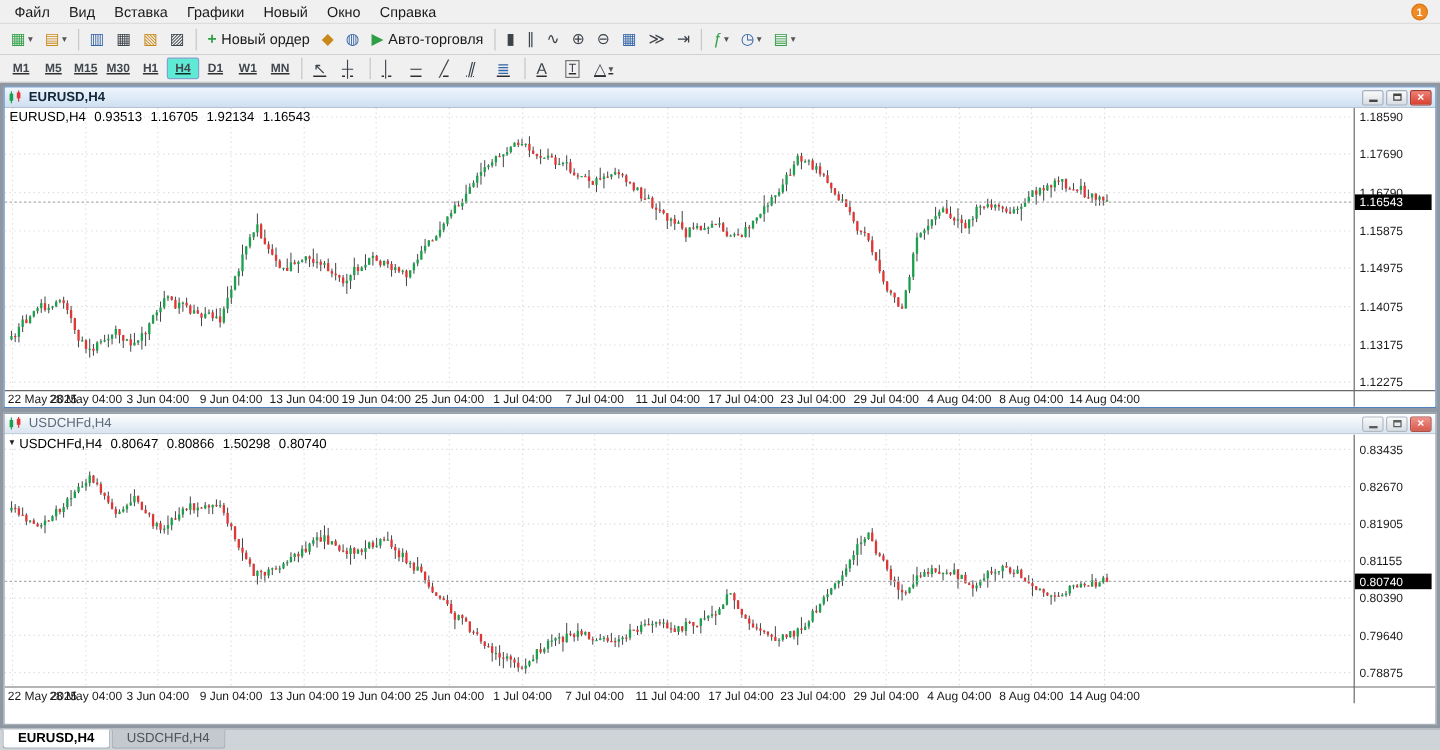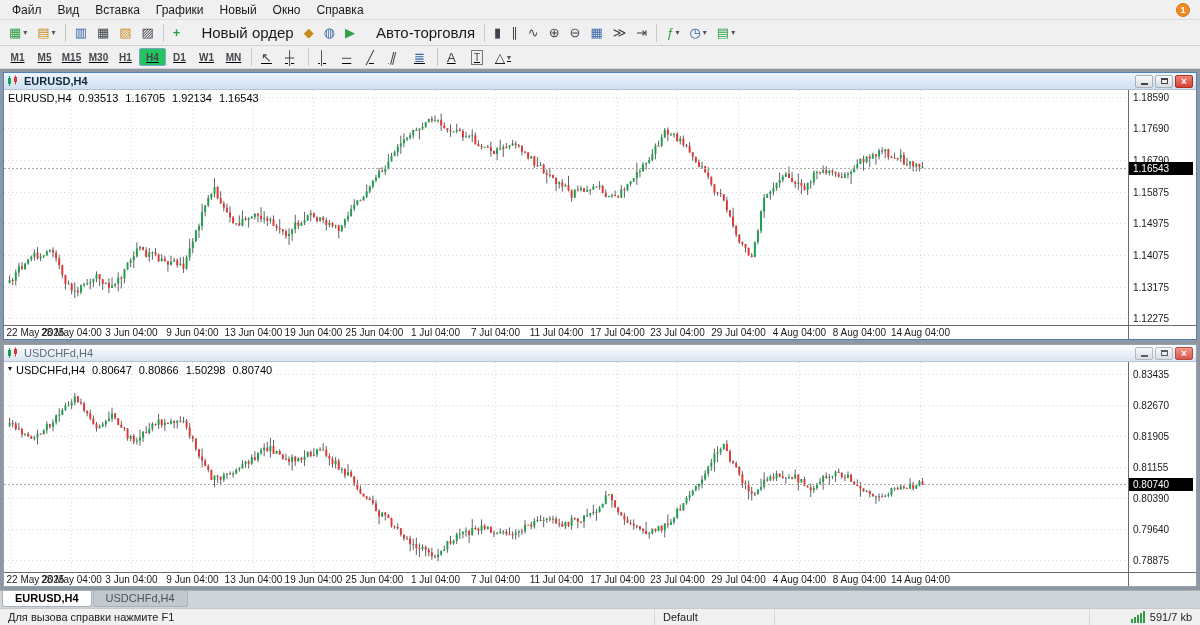--- a/index.html
+++ b/index.html
@@ -21,26 +21,26 @@
   .t1 { height:26px; }
   .t2 { height:23px;text-decoration:underline; }
   .tb { display:inline-flex; align-items:center; gap:1px; height:20px; padding:1px 4px;
         background:transparent; border:1px solid transparent; border-radius:2px; cursor:default;
         font-family:"Liberation Sans",sans-serif; }
   .g { font-size:13px; line-height:13px; color:#3c434b; }
   .g-green { color:#2f9e44; }
   .g-blue  { color:#3566a8; }
   .g-gold  { color:#c98a1c; }
   .dd { font-size:8px; color:#555; margin-left:1px; }
-  .tb-label { font-size:15px; color:#1a1a1a; margin-left:20px; }
+  .tb-label { font-size:12px; color:#1a1a1a; margin-left:3px; }
   .tsep { width:1px; height:18px; background:#c6c6c6; margin:0 4px; }
   .tf { width:27px; height:18px; font-size:10px; font-weight:bold; color:#43484e;
         background:transparent; border:1px solid transparent; border-radius:2px; cursor:default;
         font-family:"Liberation Sans",sans-serif; }
-  .tf.active { background:#22c55e; border-color:#7fa3cd; }
+  .tf.active { background:#5eead4; border-color:#7fa3cd; }
   .tool { width:24px; }
   .sl { display:inline-block; transform:skewX(-14deg); }
 
   
   .mdi { flex:1; background:#8f98a2; padding:3px; display:flex; flex-direction:column; gap:4px; }
   .cwin { background:#fff; border:1px solid #98a0a8; display:flex; flex-direction:column; min-height:0; }
   .cwin.active { border-color:#4f82bd; }
   .cwin.w1 { flex:0 0 268px; }
   .cwin.w2 { flex:1; }
   .titlebar { height:17px; flex:0 0 17px; display:flex; align-items:center; gap:5px; padding:0 3px;
@@ -1571,28 +1571,13 @@
           </svg>
       </div>
     </section>
   </div>
 
   <div class="tabbar">
     <span class="tab active" id="tab-0">EURUSD,H4</span>
     <span class="tab" id="tab-1">USDCHFd,H4</span>
   </div>
 
-  <div class="statusbar">
-    <span class="seg help">Для вызова справки нажмите F1</span>
-    <span class="seg profile">Default</span>
-    <span class="seg fill"></span>
-    <span class="seg traffic">
-      <svg width="14" height="12" viewBox="0 0 14 12">
-        <rect x="0" y="8" width="2" height="4" fill="#2f9e44"></rect>
-        <rect x="3" y="6" width="2" height="6" fill="#2f9e44"></rect>
-        <rect x="6" y="4" width="2" height="8" fill="#2f9e44"></rect>
-        <rect x="9" y="2" width="2" height="10" fill="#2f9e44"></rect>
-        <rect x="12" y="0" width="2" height="12" fill="#2f9e44"></rect>
-      </svg>
-      <span>591/7 kb</span>
-    </span>
-  </div>
 </div>
 
 </body></html>

